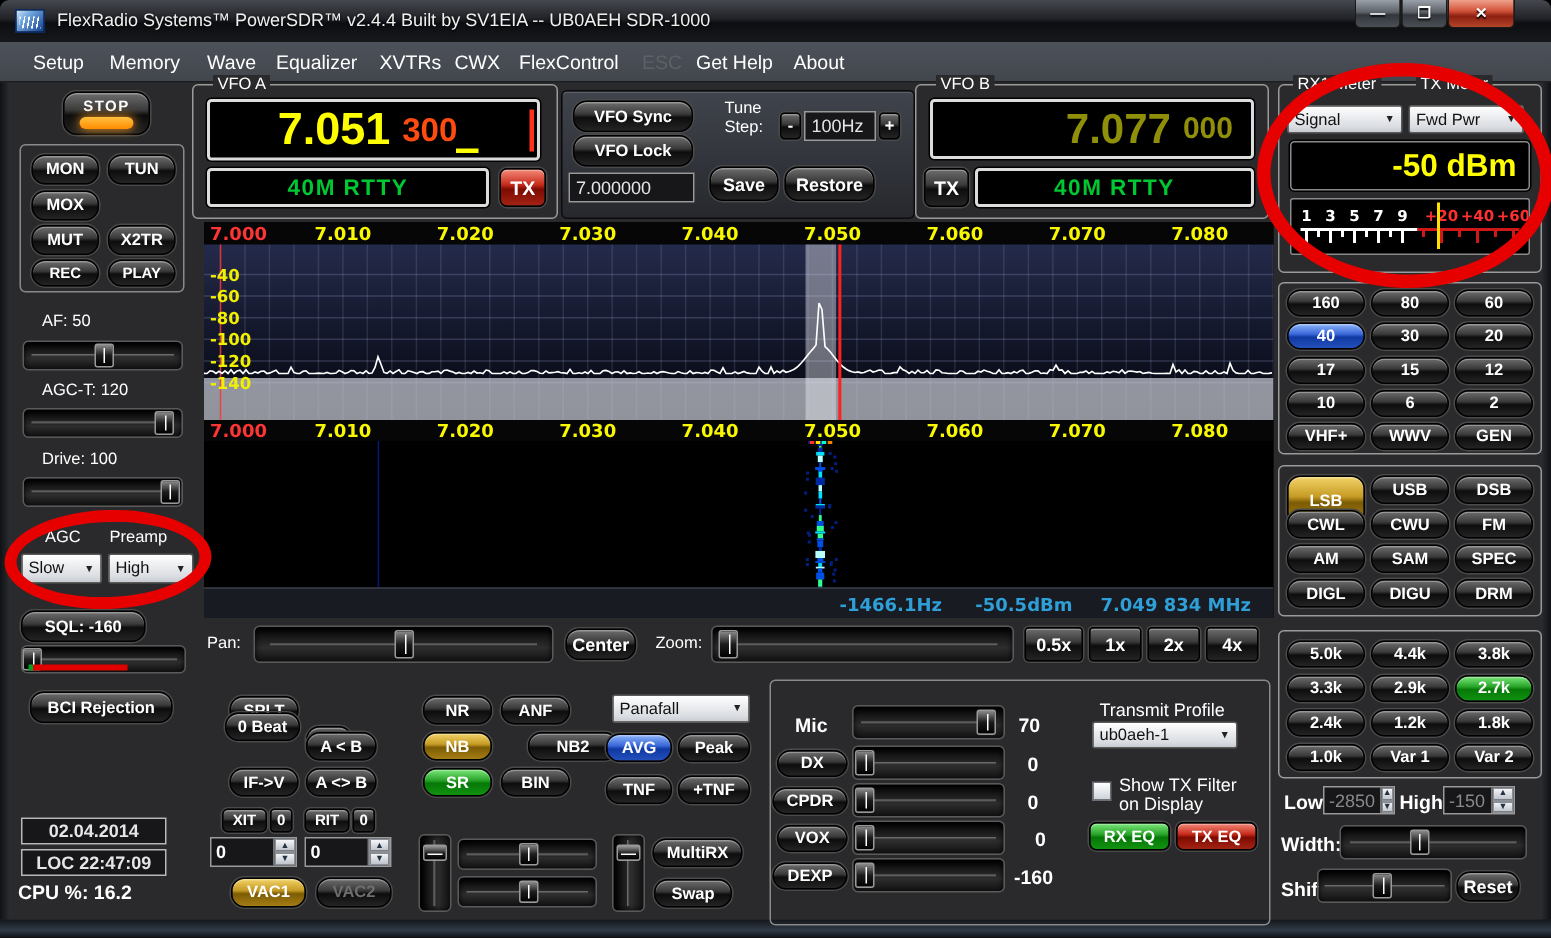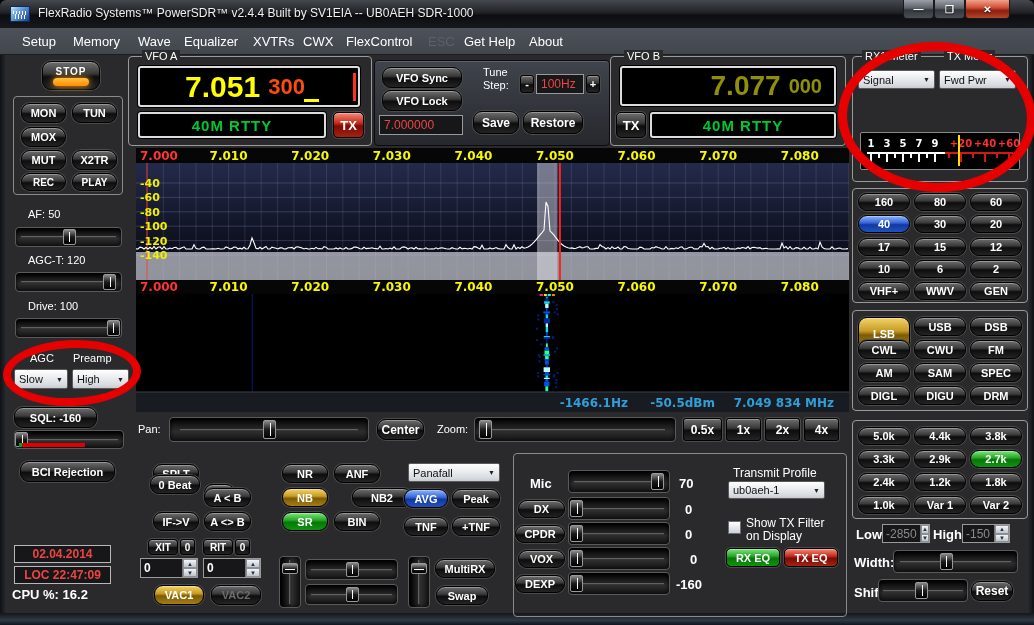--- a/index.html
+++ b/index.html
@@ -59,21 +59,21 @@
   .vslider { position:absolute; background:linear-gradient(90deg,#050505,#2e2e2e 60%,#111);
     border:1px solid #5a5a5a; border-radius:4px; box-shadow:inset 2px 0 4px #000; }
   .vslider .vgroove { position:absolute; top:6%; bottom:6%; left:50%; width:2px; margin-left:-1px; background:linear-gradient(90deg,#777,#222); }
   .vslider .vthumb { position:absolute; left:8%; width:84%; height:11px;
     background:linear-gradient(180deg,#9a9a9a,#1c1c1c 55%,#000); border:1px solid #999; border-radius:2px; }
   .vslider .vthumb:after { content:""; position:absolute; top:50%; left:15%; height:1px; width:70%; background:#fff; }
   .combo { position:absolute; display:flex; align-items:center; padding:0 4px;
     background:linear-gradient(180deg,#ffffff,#d9dce1 80%,#c8ccd2); border:1px solid #5a5a5a; border-radius:2px;
     color:#111; font-size:11px; }
   .combo .arrow { margin-left:auto; font-size:7px; color:#222; }
-  .darkbox { position:absolute; background:#17171a; border:1px solid #9a9a9a; color:#ef4444;
+  .darkbox { position:absolute; background:#17171a; border:1px solid #9a9a9a; color:#e5e5e5;
     font-size:12px; display:flex; align-items:center; padding:0 4px; }
   .spin { position:absolute; display:flex; background:#17171a; border:1px solid #9a9a9a; }
   .spin .val { flex:1; color:#fff; font-size:12px; font-weight:bold; padding:0 3px; display:flex; align-items:center; }
   .spin.gray .val { color:#8a8a8a; font-weight:normal; }
   .spin .arrows { width:15px; display:flex; flex-direction:column; border-left:1px solid #777; }
   .spin .arrows span { flex:1; display:flex; align-items:center; justify-content:center; font-size:6px;
     color:#234; background:linear-gradient(180deg,#f4f5f7,#bfc4cc); border:1px solid #8a8f98; }
   .lbl { position:absolute; color:#fff; font-size:12px; font-weight:bold; white-space:nowrap; }
   .lbl.plain { font-weight:normal; font-size:11px; }
   .checkbox { position:absolute; width:13px; height:13px; background:linear-gradient(180deg,#fff,#cdd2d9);
@@ -114,21 +114,21 @@
   <div id="frame-bottom"></div>
   <div id="client"></div>
 
   <div class="btn" style="left:42px;top:61px;width:58px;height:29px;flex-direction:column;gap:1px;">
     <span style="font-size:10px;letter-spacing:1px;">STOP</span>
     <span style="width:36px;height:8px;border-radius:4px;background:linear-gradient(180deg,#ffc040,#ff8c00);box-shadow:0 0 7px #ffa020;"></span>
   </div>
   <div class="group" style="left:13px;top:96px;width:110px;height:99px;border-color:#8a8a8a;"></div>
   <div class="btn" style="left:21px;top:103px;width:45px;height:20px;">MON</div>
   <div class="btn" style="left:72px;top:103px;width:45px;height:20px;">TUN</div>
-  <div class="btn" style="left:21px;top:127px;width:45px;height:20px;border-radius:10px;">MOX</div>
+  <div class="btn" style="left:21px;top:127px;width:45px;height:20px;">MOX</div>
   <div class="btn" style="left:21px;top:150px;width:45px;height:20px;">MUT</div>
   <div class="btn" style="left:72px;top:150px;width:45px;height:20px;">X2TR</div>
   <div class="btn" style="left:21px;top:173px;width:45px;height:18px;font-size:10px;">REC</div>
   <div class="btn" style="left:72px;top:173px;width:45px;height:18px;font-size:10px;">PLAY</div>
 
   <div class="lbl plain" style="left:28px;top:208px;">AF:  50</div>
   <div class="hslider" style="left:15px;top:227px;width:107px;height:20px;">
     <div class="groove"></div>
       <div class="thumb" style="left:50%"></div>
     </div>
@@ -206,20 +206,23 @@
   <div class="group-label" style="left:862px;top:50px;">RX1 Meter</div>
   <div class="group-label" style="left:944px;top:50px;">TX Meter</div>
   <div class="combo" style="left:858px;top:70px;width:77px;height:19px;">
     <span>Signal</span>
       <span class="arrow">▼</span>
     </div>
   <div class="combo" style="left:939px;top:70px;width:77px;height:19px;">
     <span>Fwd Pwr</span>
       <span class="arrow">▼</span>
     </div>
+  <div class="lcd" style="left:860px;top:94px;width:160px;height:33px;border-width:1px;border-color:#8a8a8a;justify-content:flex-end;padding-right:8px;">
+    <span style="color:#ffff00;font-size:21px;font-weight:bold;">-50 dBm</span>
+  </div>
   <div id="meter-scale"><svg width="158" height="36" xmlns="http://www.w3.org/2000/svg" font-family="DejaVu Sans" font-weight="bold">
         <line x1="6" y1="20" x2="84" y2="20" stroke="#fff" stroke-width="2"></line>
         <line x1="84" y1="20" x2="152" y2="20" stroke="#d01818" stroke-width="2"></line>
         <line x1="10" y1="20" x2="10" y2="29" stroke="#fff" stroke-width="2"></line>
         <line x1="18" y1="20" x2="18" y2="25" stroke="#fff" stroke-width="2"></line>
         <line x1="26" y1="20" x2="26" y2="29" stroke="#fff" stroke-width="2"></line>
         <line x1="34" y1="20" x2="34" y2="25" stroke="#fff" stroke-width="2"></line>
         <line x1="42" y1="20" x2="42" y2="29" stroke="#fff" stroke-width="2"></line>
         <line x1="50" y1="20" x2="50" y2="25" stroke="#fff" stroke-width="2"></line>
         <line x1="58" y1="20" x2="58" y2="29" stroke="#fff" stroke-width="2"></line>

